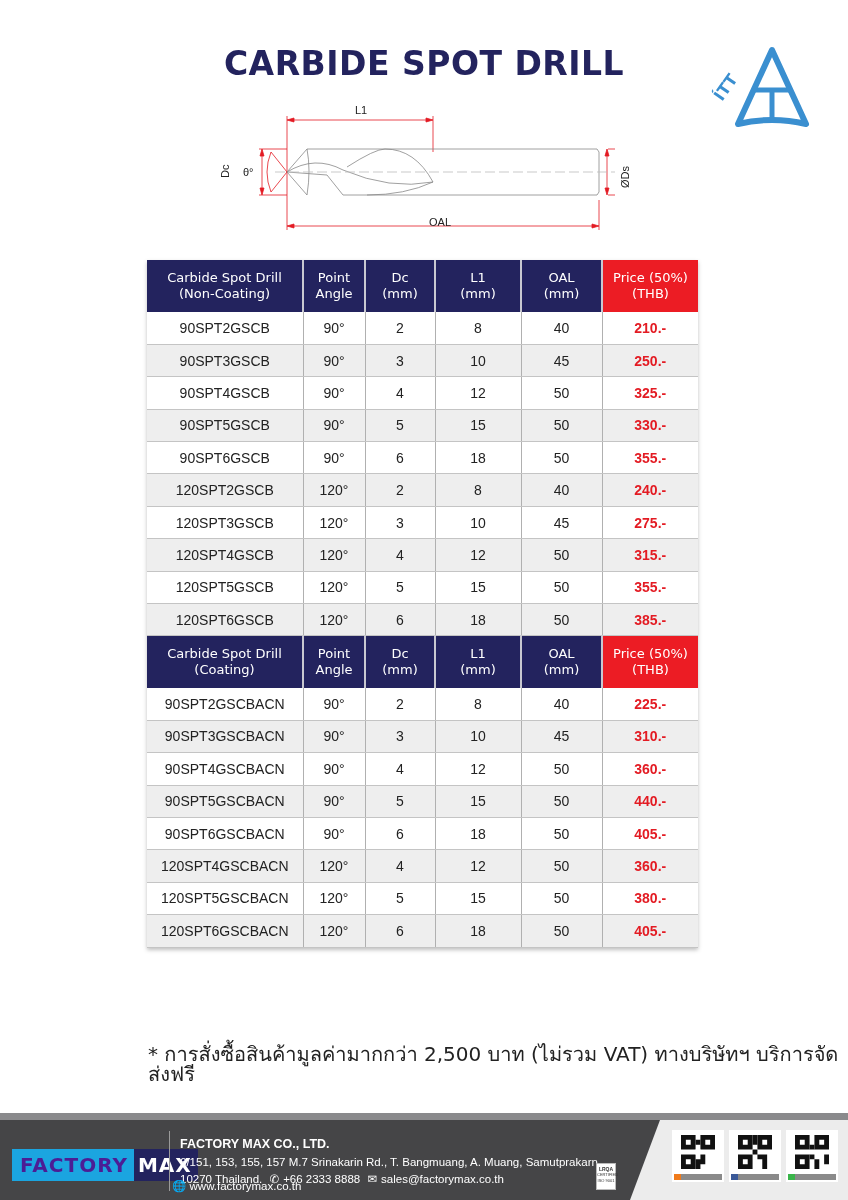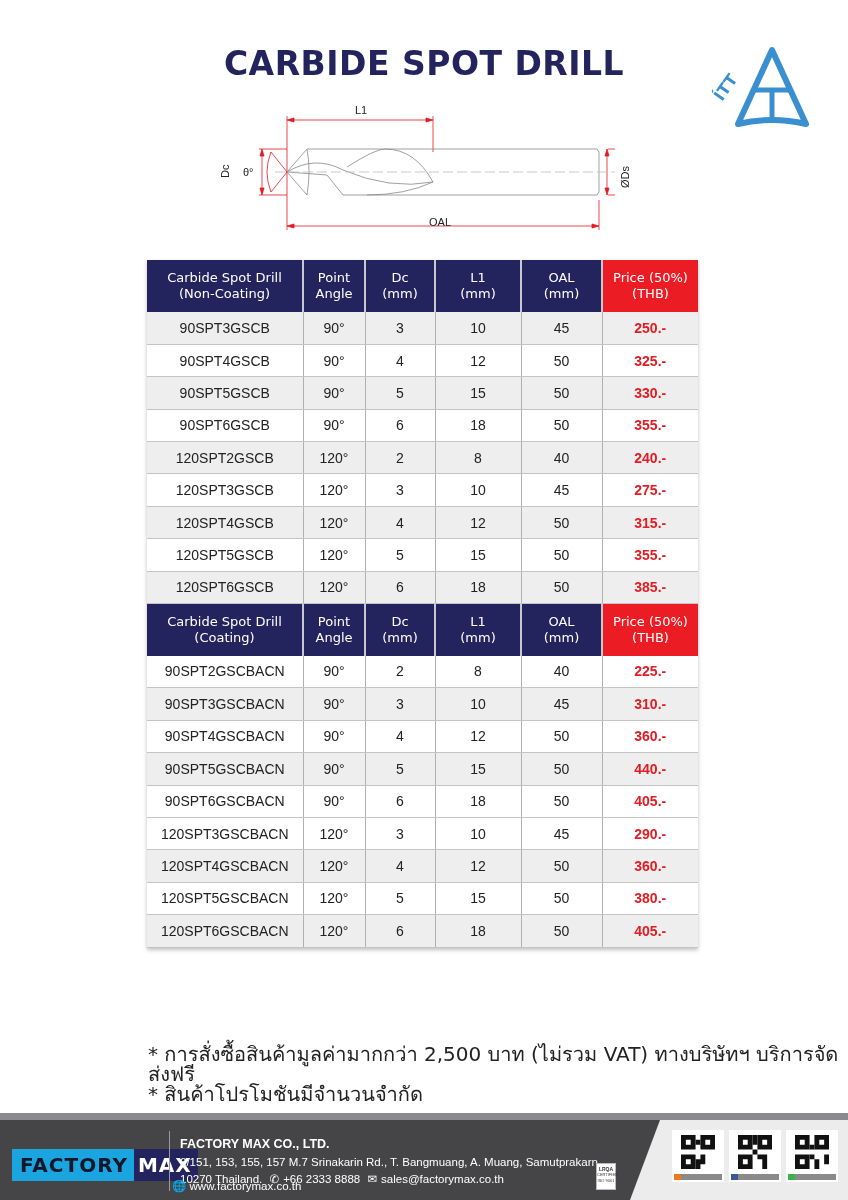--- a/index.html
+++ b/index.html
@@ -42,21 +42,21 @@
   }
 
   .footer-band { position: absolute; left: 0; top: 1113px; width: 848px; height: 87px; background: #8a8a8c; }
   .footer-dark { position: absolute; left: 0; top: 1120px; width: 848px; height: 80px; background: #454547; }
   .footer-light {
     position: absolute; left: 630px; top: 1120px; width: 218px; height: 80px; background: #ececec;
     clip-path: polygon(30px 0, 218px 0, 218px 80px, 0 80px);
   }
   .fm-logo { position: absolute; left: 12px; top: 1149px; height: 32px; display: flex; }
   .fm-logo .f {
-    background: #1ba5e0; color: #0f172a; font-weight: bold; font-size: 20px;
+    background: #1ba5e0; color: #4c1d95; font-weight: bold; font-size: 20px;
     padding: 4px 6px 0 8px; letter-spacing: 1px; font-family: "DejaVu Sans", sans-serif;
   }
   .fm-logo .m {
     background: #23235e; color: #fff; font-weight: bold; font-size: 20px;
     padding: 4px 6px 0 4px; letter-spacing: 1px; font-family: "DejaVu Sans", sans-serif;
   }
   .footer-divider { position: absolute; left: 169px; top: 1131px; width: 1px; height: 60px; background: #9a9a9a; }
   .company { position: absolute; left: 180px; top: 1127px; color: #fff; font-size: 11.5px; line-height: 17px; }
   .company .name { font-weight: bold; font-size: 12.5px; display: block; margin-bottom: 1px; margin-top: 9px; }
   .company .line { display: block; white-space: nowrap; }
@@ -154,20 +154,28 @@
             <span>OAL</span>
             <span>(mm)</span>
           </th>
         <th>
             <span>Price (50%)</span>
             <span>(THB)</span>
           </th>
       </tr>
     </tbody>
     <tbody id="t0">
+        <tr>
+          <td>90SPT2GSCB</td>
+          <td>90°</td>
+          <td>2</td>
+          <td>8</td>
+          <td>40</td>
+          <td>210.-</td>
+        </tr>
         <tr class="alt">
           <td>90SPT3GSCB</td>
           <td>90°</td>
           <td>3</td>
           <td>10</td>
           <td>45</td>
           <td>250.-</td>
         </tr>
         <tr>
           <td>90SPT4GSCB</td>
@@ -296,28 +304,20 @@
           <td>440.-</td>
         </tr>
         <tr>
           <td>90SPT6GSCBACN</td>
           <td>90°</td>
           <td>6</td>
           <td>18</td>
           <td>50</td>
           <td>405.-</td>
         </tr>
-        <tr>
-          <td>120SPT3GSCBACN</td>
-          <td>120°</td>
-          <td>3</td>
-          <td>10</td>
-          <td>45</td>
-          <td>290.-</td>
-        </tr>
         <tr class="alt">
           <td>120SPT4GSCBACN</td>
           <td>120°</td>
           <td>4</td>
           <td>12</td>
           <td>50</td>
           <td>360.-</td>
         </tr>
         <tr>
           <td>120SPT5GSCBACN</td>
@@ -334,21 +334,20 @@
           <td>18</td>
           <td>50</td>
           <td>405.-</td>
         </tr>
       </tbody>
   </table>
 </div>
 
 <div class="notes">
   <div>* การสั่งซื้อสินค้ามูลค่ามากกว่า 2,500 บาท (ไม่รวม VAT) ทางบริษัทฯ บริการจัดส่งฟรี</div>
-  <div>* สินค้าโปรโมชันมีจำนวนจำกัด</div>
 </div>
 
 <div class="footer-band"></div>
 <div class="footer-dark"></div>
 <div class="footer-light"></div>
 
 <div class="fm-logo">
   <span class="f">FACTORY</span>
   <span class="m">MAX</span>
 </div>

